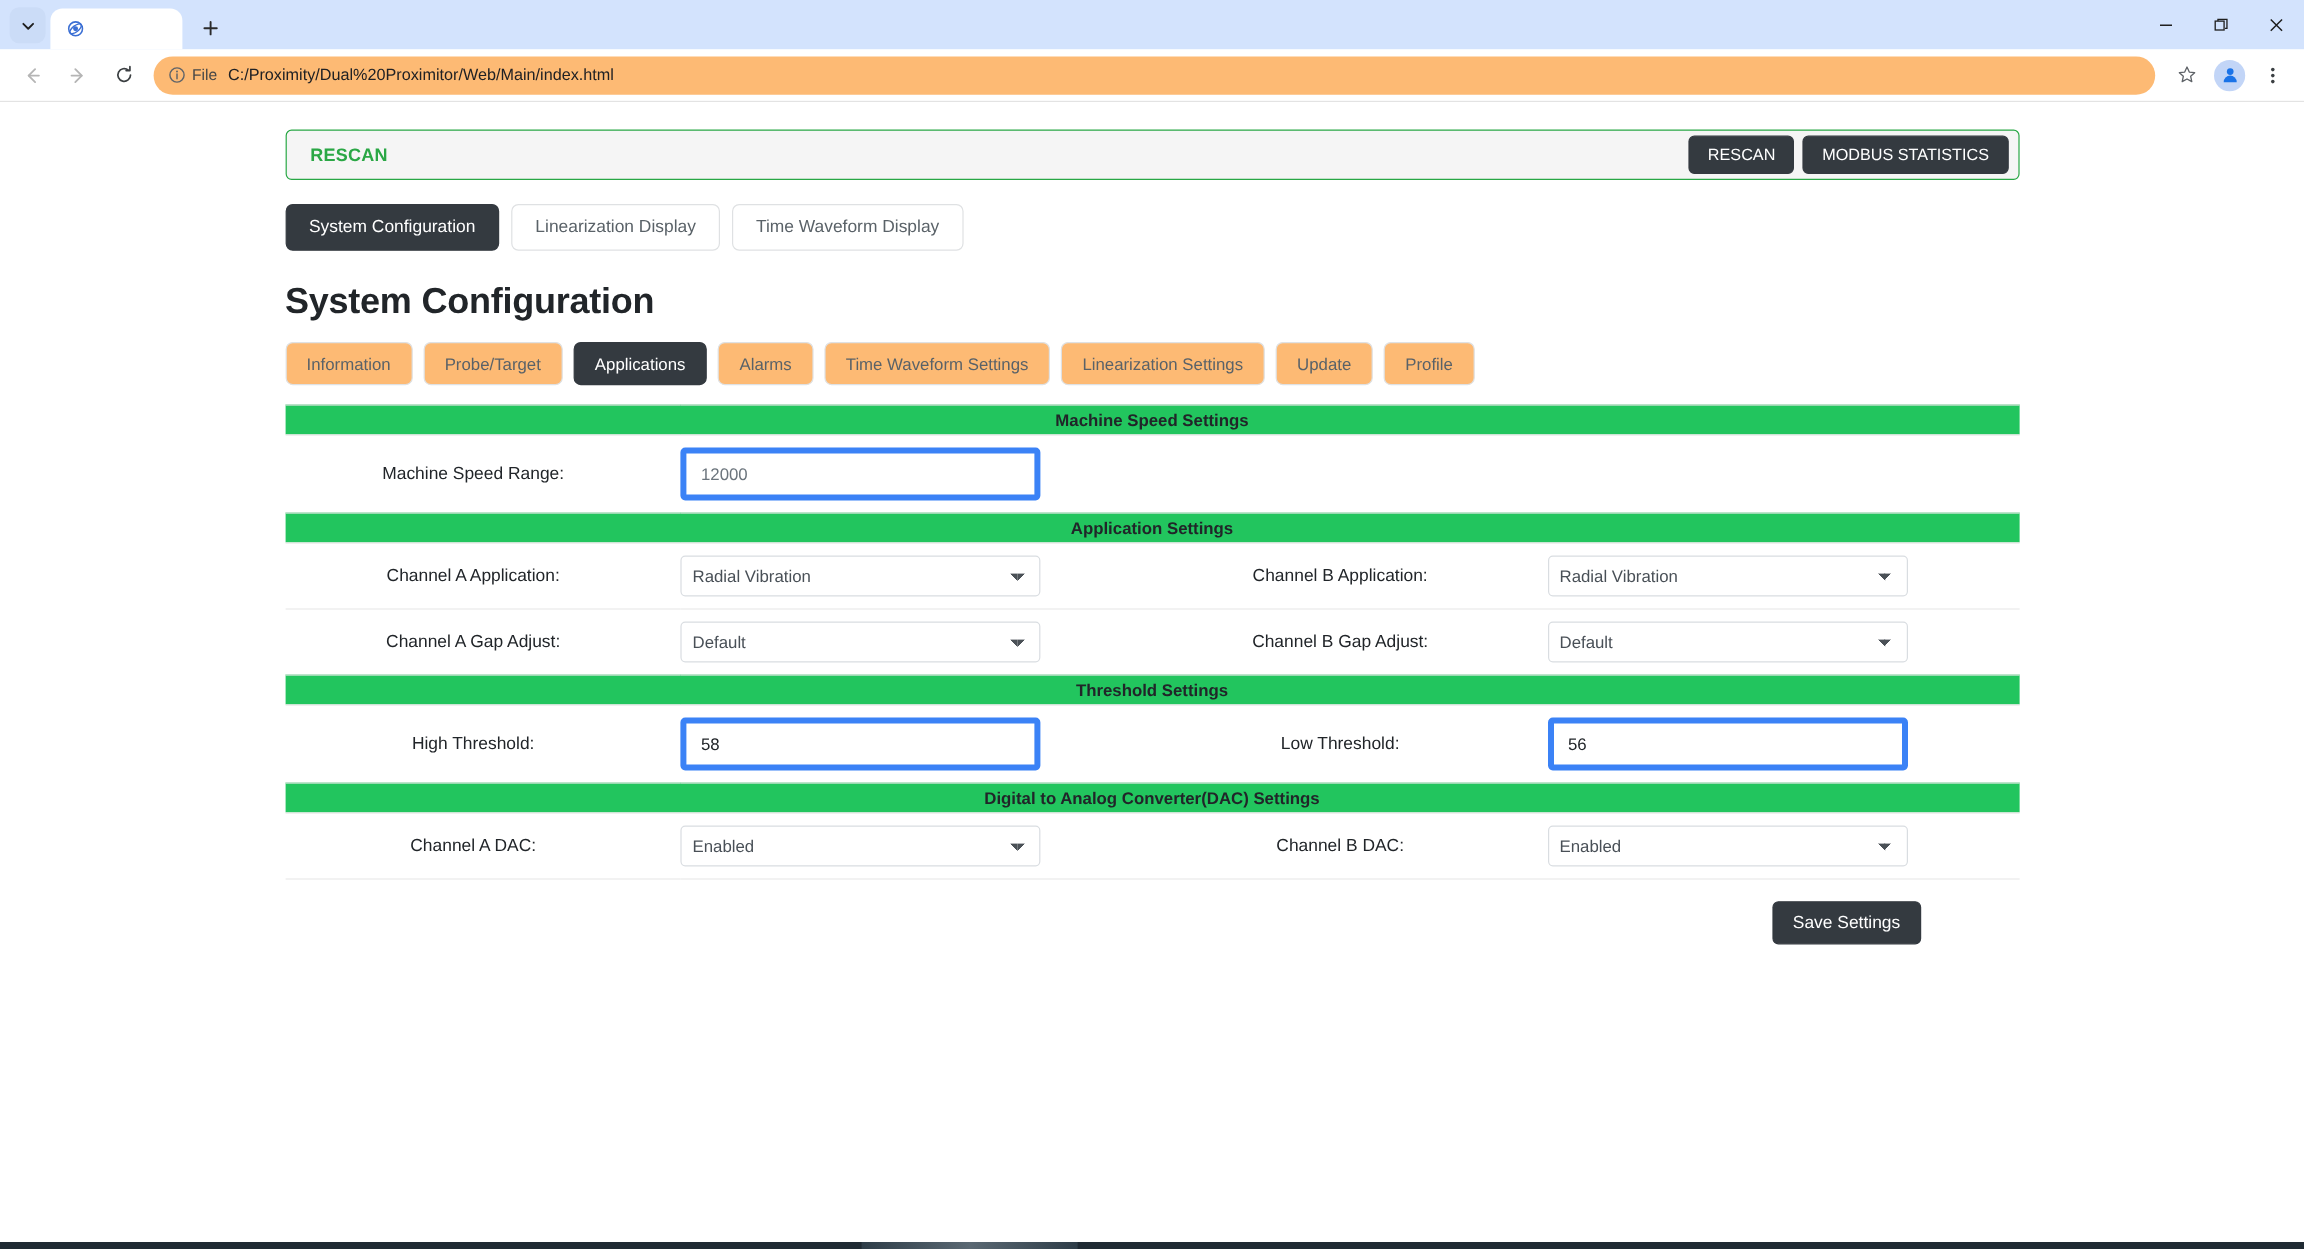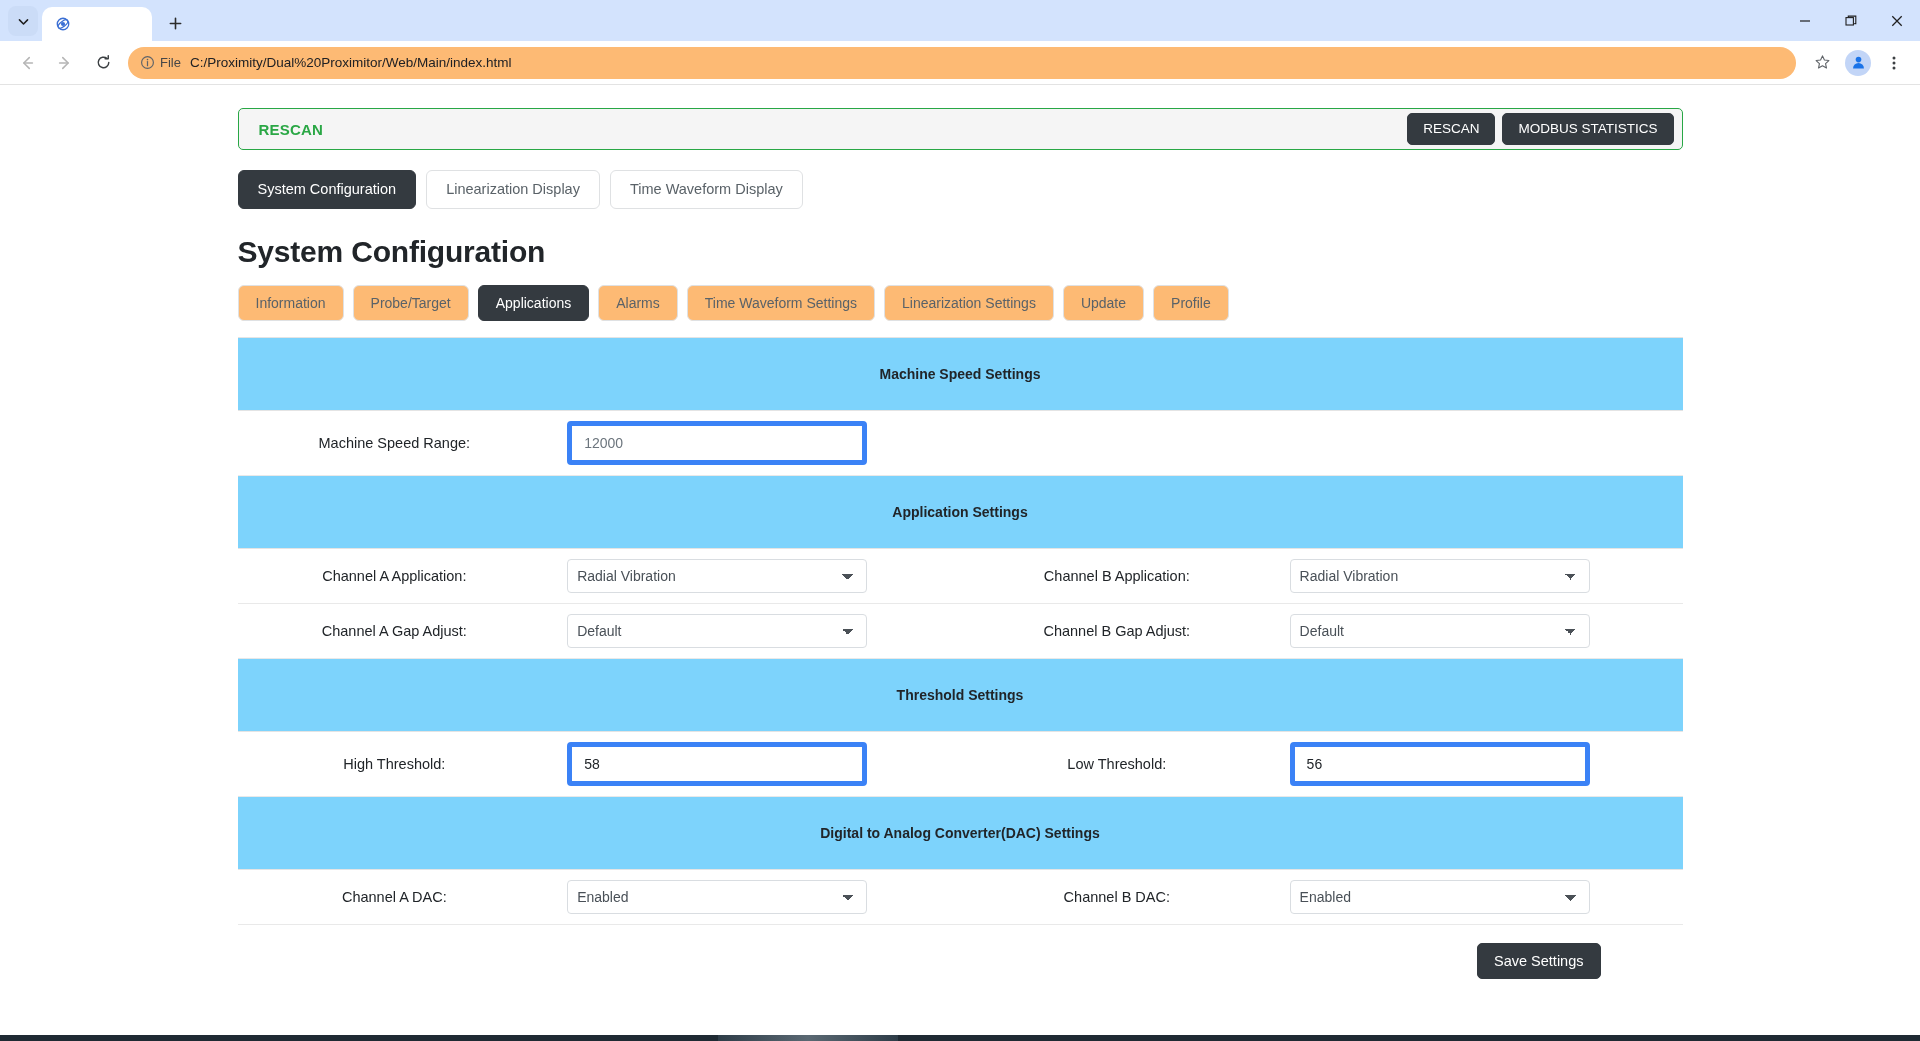--- a/index.html
+++ b/index.html
@@ -210,26 +210,26 @@
   .subtabbtn.active {
     background: #343a40;
     border-color: #343a40;
     color: #ffffff;
     font-weight: 500;
   }
 
   
   .formtable { width: 100%; border-collapse: collapse; }
   .section-head td {
-    background: #7dd3fc;
+    background: #22c55e;
     text-align: center;
     font-weight: bold;
     font-size: 14px;
     color: #212529;
-    padding: 28px 0;
+    padding: 4px 0;
     border-top: 1px solid #e4e4e4;
     border-bottom: 1px solid #e4e4e4;
   }
   .frow td {
     border-bottom: 1px solid #e9e9e9;
     padding: 10px 0;
     vertical-align: middle;
   }
   .cell-label {
     text-align: center;

